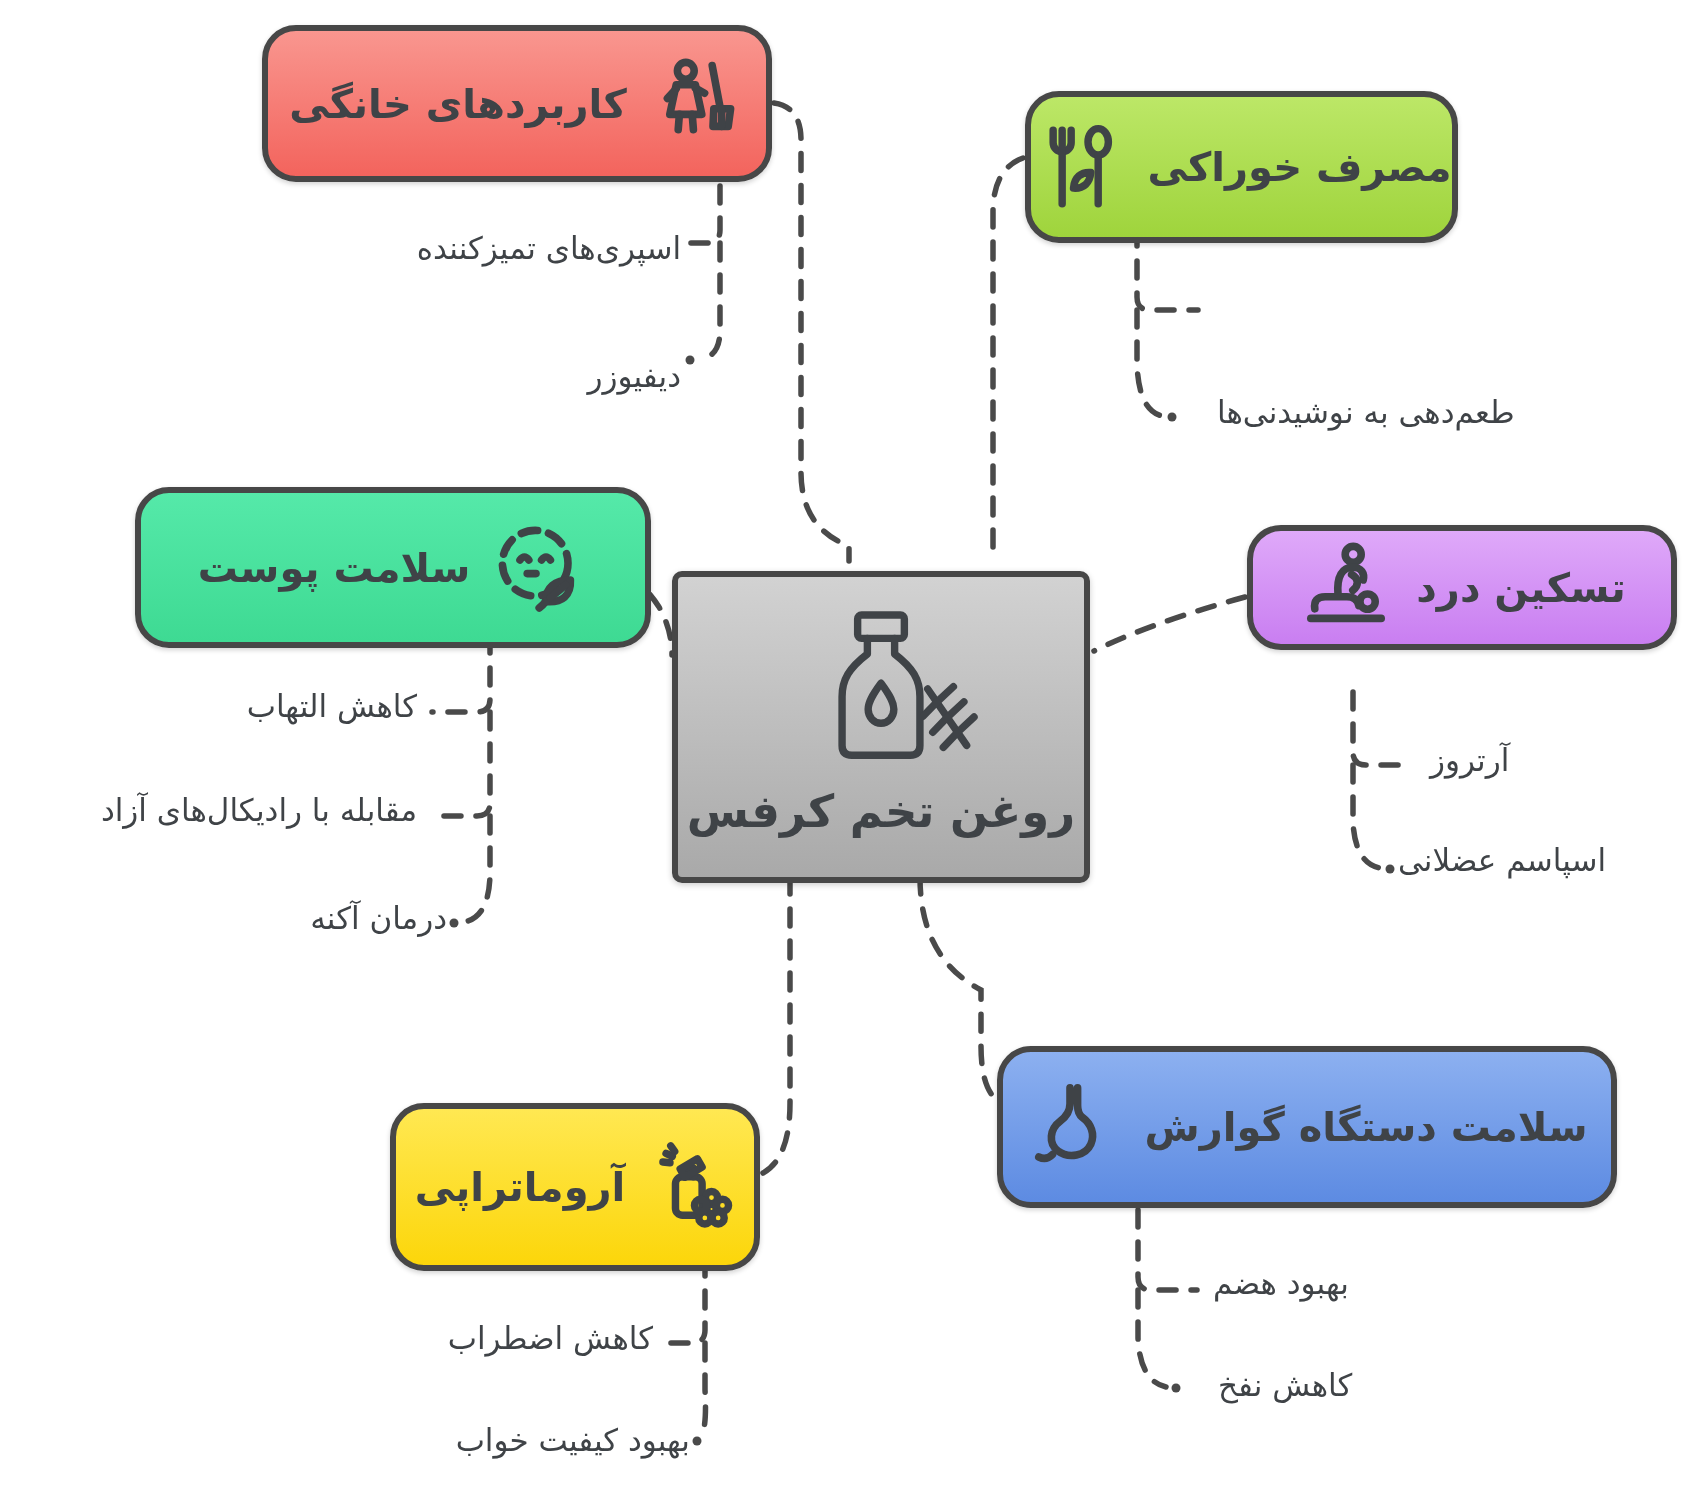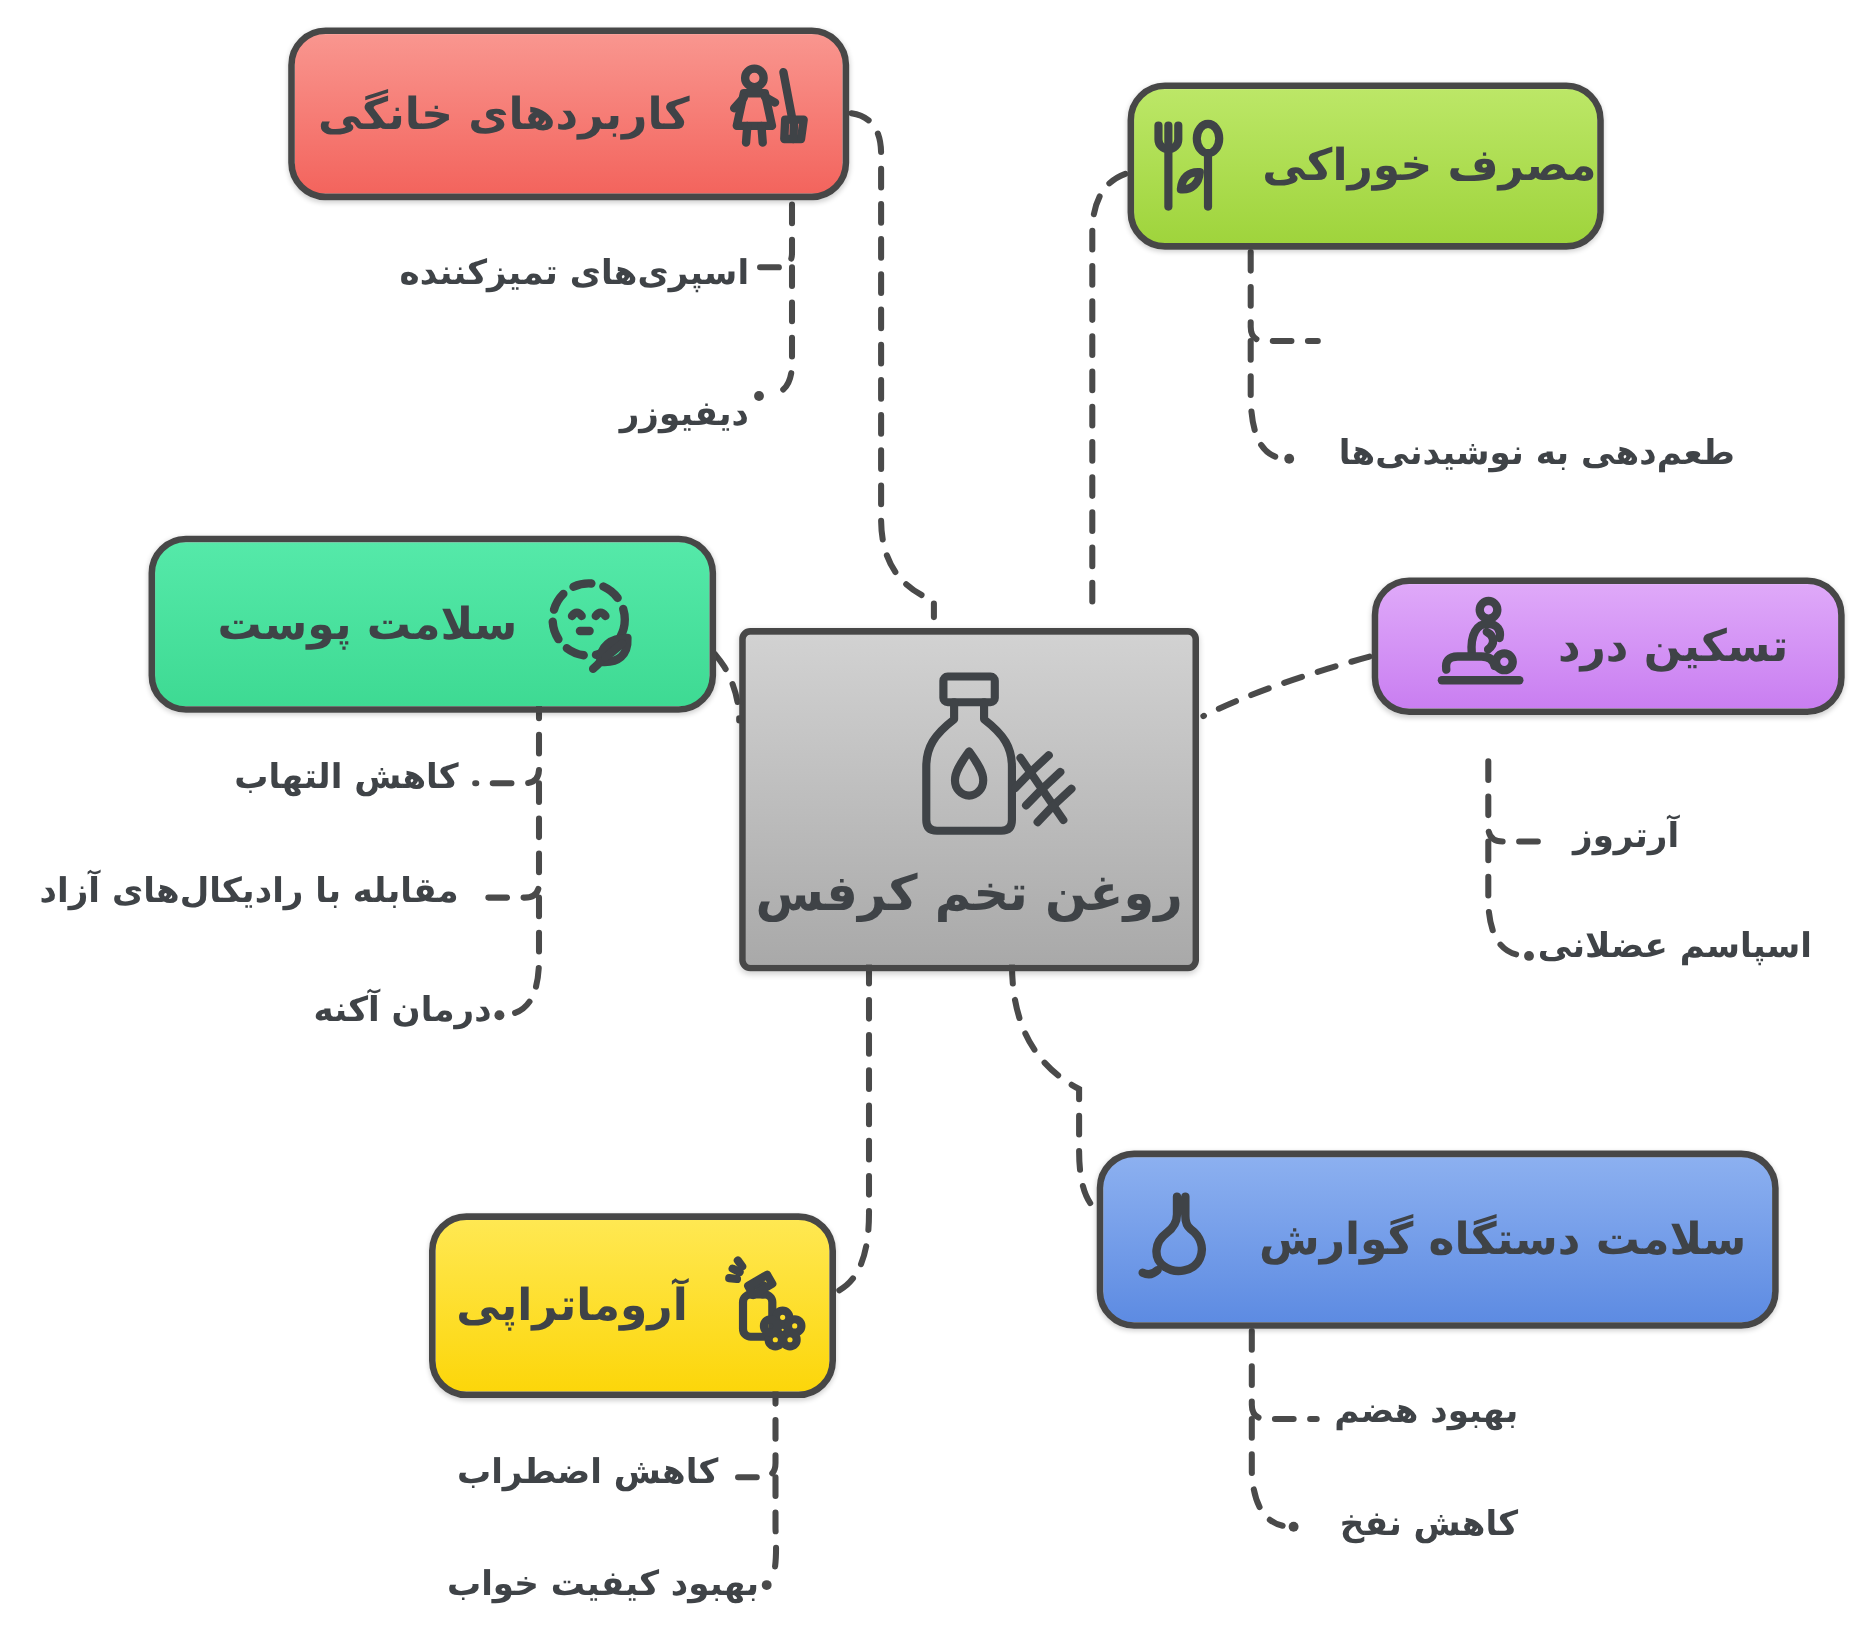--- a/index.html
+++ b/index.html
@@ -14,38 +14,38 @@
   .bnode{
     position:absolute;display:flex;align-items:center;justify-content:center;gap:22px;
     border:6px solid #474747;border-radius:34px;box-sizing:border-box;
     box-shadow:0 2px 5px rgba(0,0,0,.18);
   }
   .btitle{font-size:40px;font-weight:700;white-space:nowrap;direction:rtl;}
   .bicon svg{display:block;}
   .icon-stroke{fill:none;stroke:#3f4347;stroke-width:1.9;stroke-linecap:round;stroke-linejoin:round;}
 
   .node--red{background:linear-gradient(180deg,#f9968f,#f3645d);}
-  .node--green{background:linear-gradient(180deg,#bce767,#9fd43c);}
+  .node--green{background:linear-gradient(180deg,#bce767,#9fd43c);margin-top:16px;}
   .node--teal{background:linear-gradient(180deg,#55e9a9,#3eda93);}
   .node--purple{background:linear-gradient(180deg,#dfa9f9,#c97ef1);}
   .node--yellow{background:linear-gradient(180deg,#ffe852,#fcd60a);}
   .node--blue{background:linear-gradient(180deg,#8cb0f0,#5d8be2);}
 
   .cnode{
     position:absolute;left:672px;top:571px;width:418px;height:312px;
     display:flex;flex-direction:column;align-items:center;justify-content:flex-start;
     padding-top:18px;box-sizing:border-box;
     background:linear-gradient(180deg,#d2d2d2,#a9a9a9);
     border:6px solid #474747;border-radius:10px;
     box-shadow:0 2px 6px rgba(0,0,0,.2);
   }
   .ctitle{font-size:45px;font-weight:700;white-space:nowrap;direction:rtl;margin-top:2px;}
 
   .leaf{
-    position:absolute;font-size:31px;font-weight:700;line-height:44px;
+    position:absolute;font-size:31px;font-weight:400;line-height:44px;
     white-space:nowrap;direction:rtl;color:#3f4347;
   }
 </style>
 </head>
 <body>
 
 <div id="canvas">
 
   <svg id="wires" viewBox="0 0 1693 1489" xmlns="http://www.w3.org/2000/svg">
 

